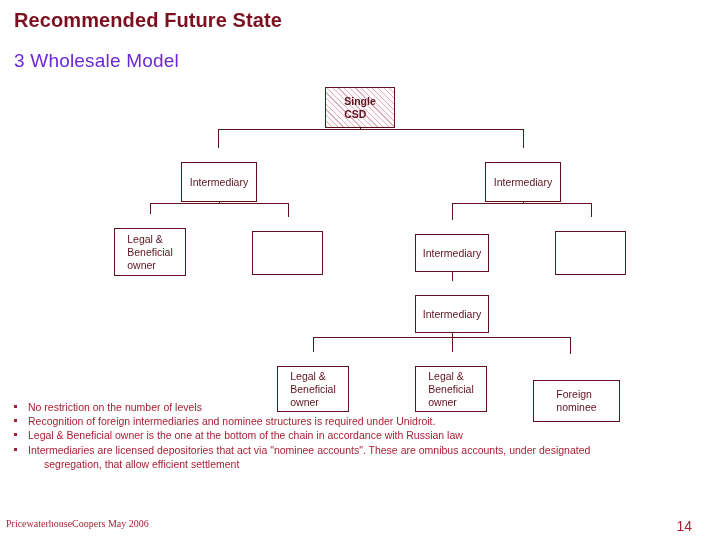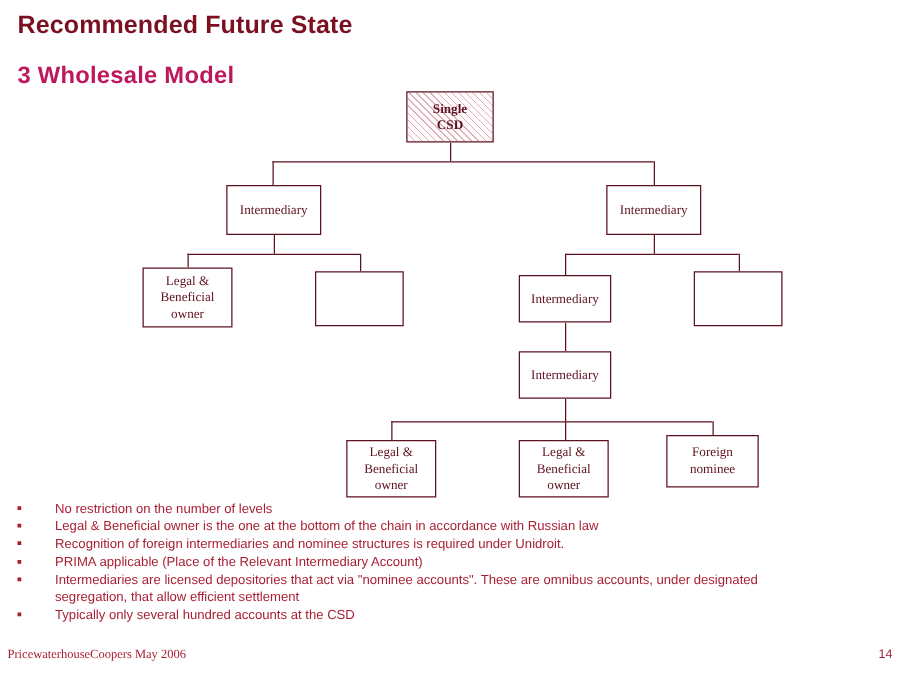--- a/index.html
+++ b/index.html
@@ -24,22 +24,22 @@
     font-weight: bold;
     color: #7b1020;
     letter-spacing: 0.1px;
     white-space: nowrap;
   }
   #slide-subtitle {
     position: absolute;
     left: 14px;
     top: 50px;
     font-size: 19px;
-    font-weight: bold;
-    color: #be185d;
+    font-weight: normal;
+    color: #6d28d9;
     letter-spacing: 0.2px;
     white-space: nowrap;
     text-align: right;
   }
 
   
   #diagram {
     position: absolute;
     left: 0;
     top: 0;
@@ -50,22 +50,23 @@
     position: absolute;
     box-sizing: border-box;
     border: 1px solid #5e1220;
     background: #ffffff;
     color: #5e1220;
     font-size: 10.5px;
     line-height: 13px;
     display: flex;
     align-items: center;
     justify-content: center;
-    text-align: center;
-    font-family: Liberation Serif, serif;
+    text-align: left;
+    font-family: Liberation Sans, sans-serif;
+    margin-top: 14px;
   }
   .node.hatched {
     background-color: #fffafb;
     background-image: repeating-linear-gradient(
       45deg,
       rgba(190, 120, 135, 0.55) 0px,
       rgba(190, 120, 135, 0.55) 0.8px,
       rgba(255, 255, 255, 0) 0.8px,
       rgba(255, 255, 255, 0) 4px
     );
@@ -91,21 +92,21 @@
     left: 0;
     top: 400px;
     width: 720px;
     color: #a81f33;
     font-size: 10.5px;
     line-height: 14.2px;
     font-family: "Liberation Sans", sans-serif;
   }
   .bullet-row {
     position: relative;
-    padding-left: 44px;
+    padding-left: 28px;
     min-height: 14.2px;
   }
   .bullet-mark {
     position: absolute;
     left: 14px;
     top: 5px;
     width: 3px;
     height: 3px;
     background: #a81f33;
   }
@@ -121,23 +122,23 @@
     position: absolute;
     left: 6px;
     top: 518px;
     font-size: 10px;
     color: #a81f33;
     white-space: nowrap;
     font-family: Liberation Serif, serif;
   }
   #footer-page {
     position: absolute;
-    right: 6px;
+    right: 28px;
     top: 518px;
-    font-size: 10px;
+    font-size: 14px;
     color: #a81f33;
   }
 </style>
 </head>
 <body>
 
 <div id="slide-title">Recommended Future State</div>
 <div id="slide-subtitle">3 Wholesale Model</div>
 
 <div id="diagram">
@@ -189,48 +190,40 @@
     <div class="node" style="left: 277px; top: 352px; width: 72px; height: 46px;">
       <span class="node-text">Legal &amp;
 Beneficial
 owner</span>
     </div>
     <div class="node" style="left: 415px; top: 352px; width: 72px; height: 46px;">
       <span class="node-text">Legal &amp;
 Beneficial
 owner</span>
     </div>
-    <div class="node" style="left: 533px; top: 348px; width: 74px; height: 42px;">
+    <div class="node" style="left: 533px; top: 366px; width: 87px; height: 42px;">
       <span class="node-text">Foreign
 nominee</span>
     </div>
   </div>
 
 <div id="bullets">
     <div class="bullet-row">
       <span class="bullet-mark"></span>
       <span class="bullet-text">No restriction on the number of levels</span>
     </div>
     <div class="bullet-row">
       <span class="bullet-mark"></span>
+      <span class="bullet-text">Recognition of foreign intermediaries and nominee structures is required under Unidroit.</span>
+    </div>
+    <div class="bullet-row">
+      <span class="bullet-mark"></span>
       <span class="bullet-text">Legal &amp; Beneficial owner is the one at the bottom of the chain in accordance with Russian law</span>
     </div>
     <div class="bullet-row">
       <span class="bullet-mark"></span>
-      <span class="bullet-text">Recognition of foreign intermediaries and nominee structures is required under Unidroit.</span>
-    </div>
-    <div class="bullet-row">
-      <span class="bullet-mark"></span>
-      <span class="bullet-text">PRIMA applicable (Place of the Relevant Intermediary Account)</span>
-    </div>
-    <div class="bullet-row">
-      <span class="bullet-mark"></span>
       <span class="bullet-text">Intermediaries are licensed depositories that act via "nominee accounts". These are omnibus accounts, under designated</span>
     </div>
     <div class="bullet-cont">segregation, that allow efficient settlement</div>
-    <div class="bullet-row">
-      <span class="bullet-mark"></span>
-      <span class="bullet-text">Typically only several hundred accounts at the CSD</span>
-    </div>
   </div>
 
 <div id="footer-left">PricewaterhouseCoopers May 2006</div>
 <div id="footer-page">14</div>
 
 </body></html>

